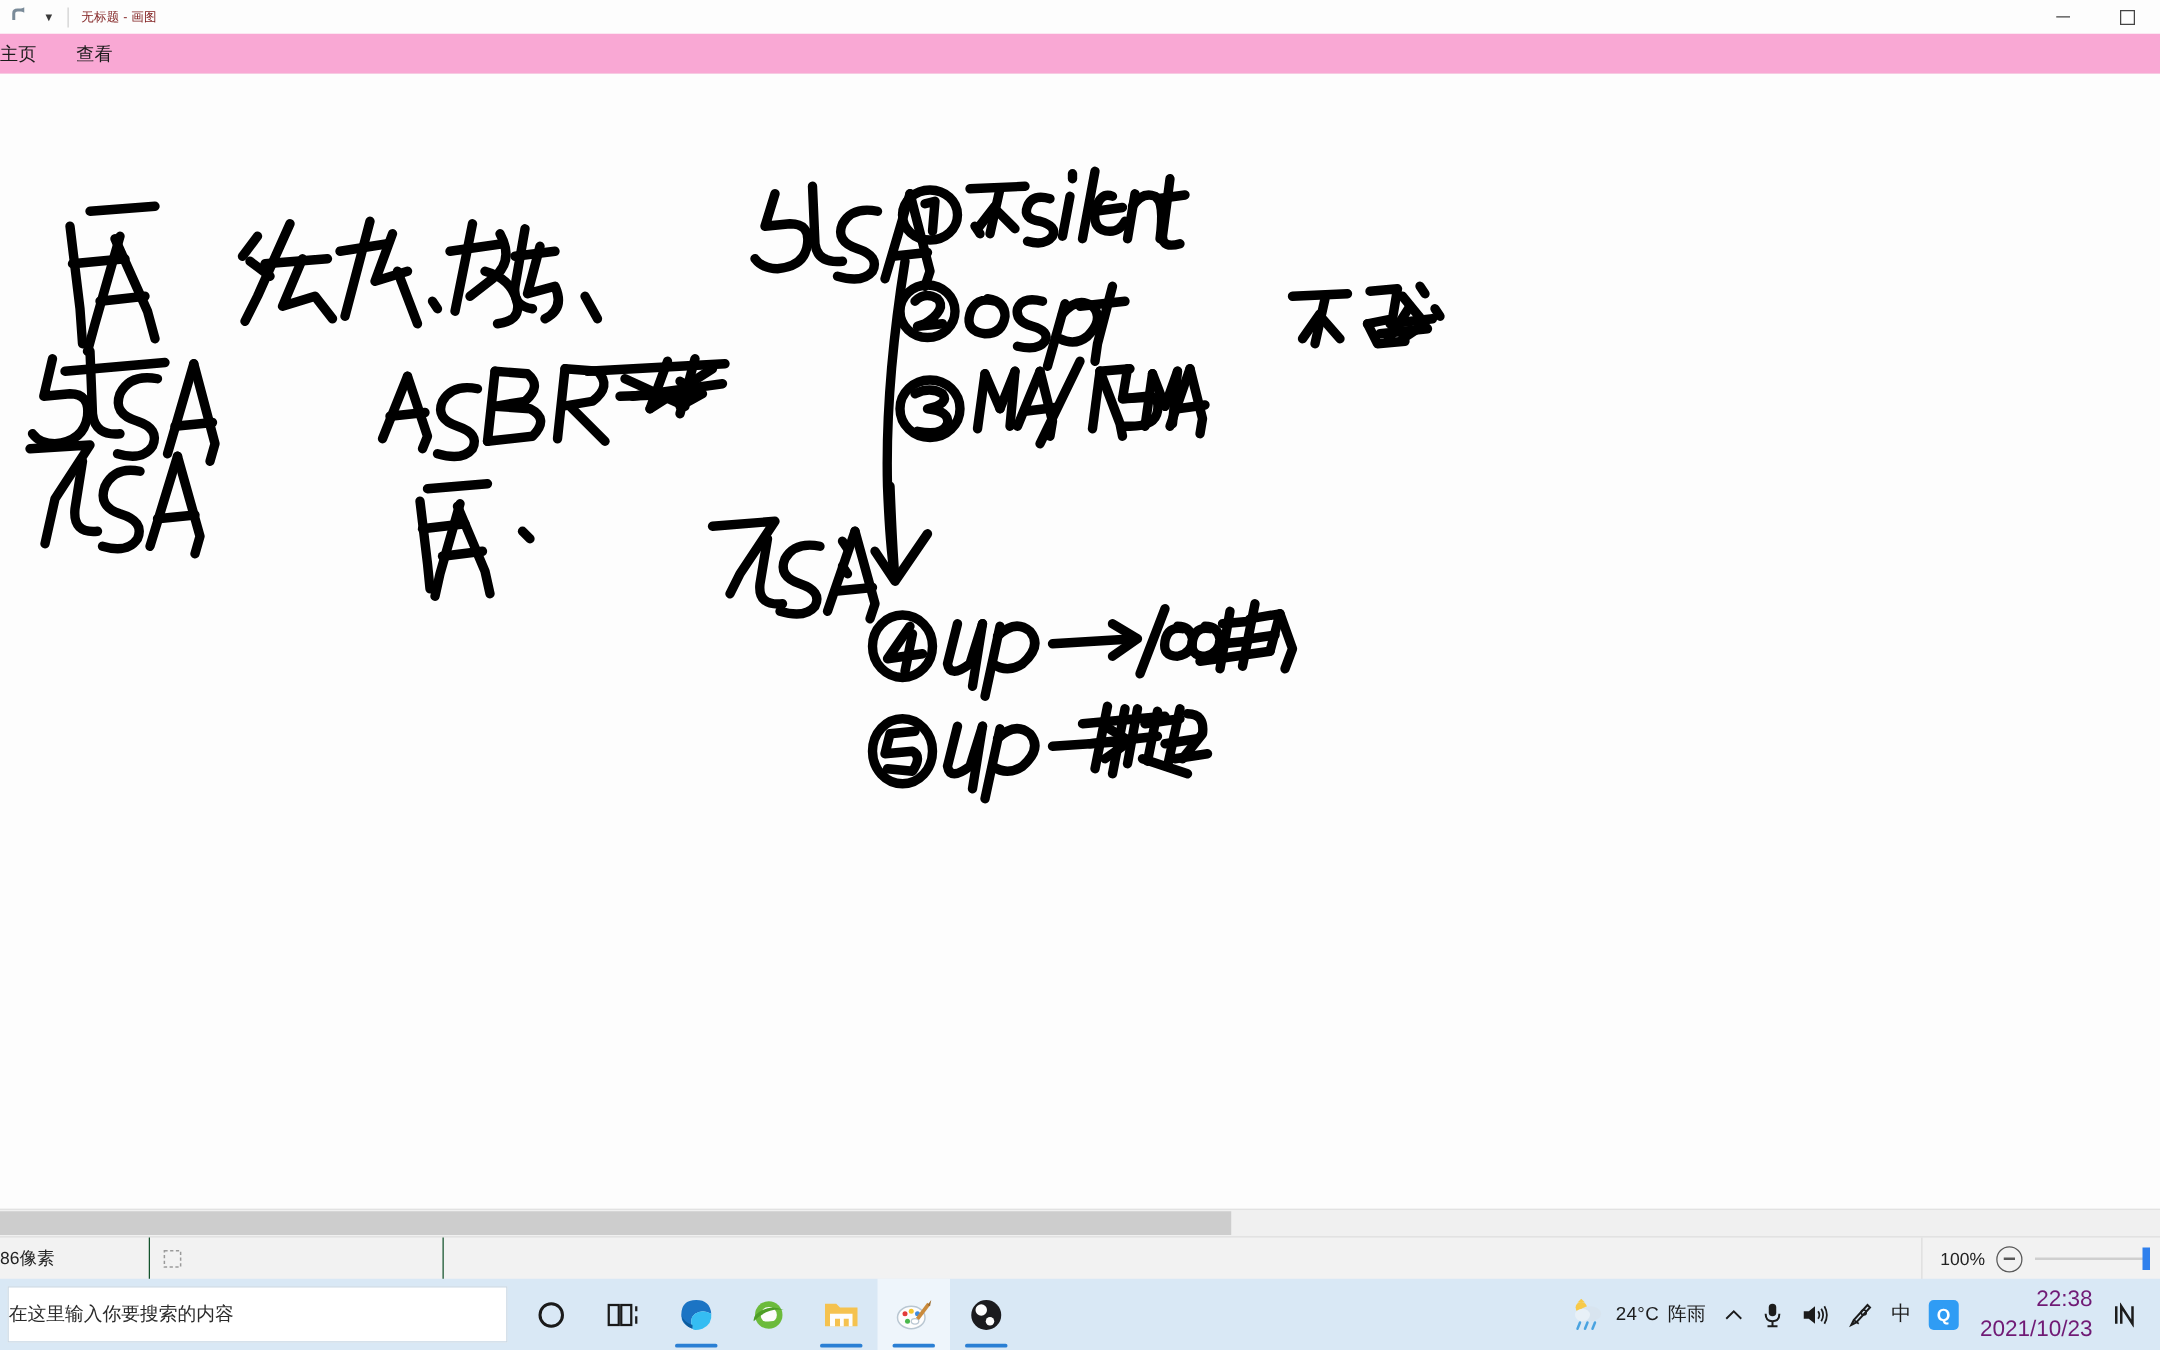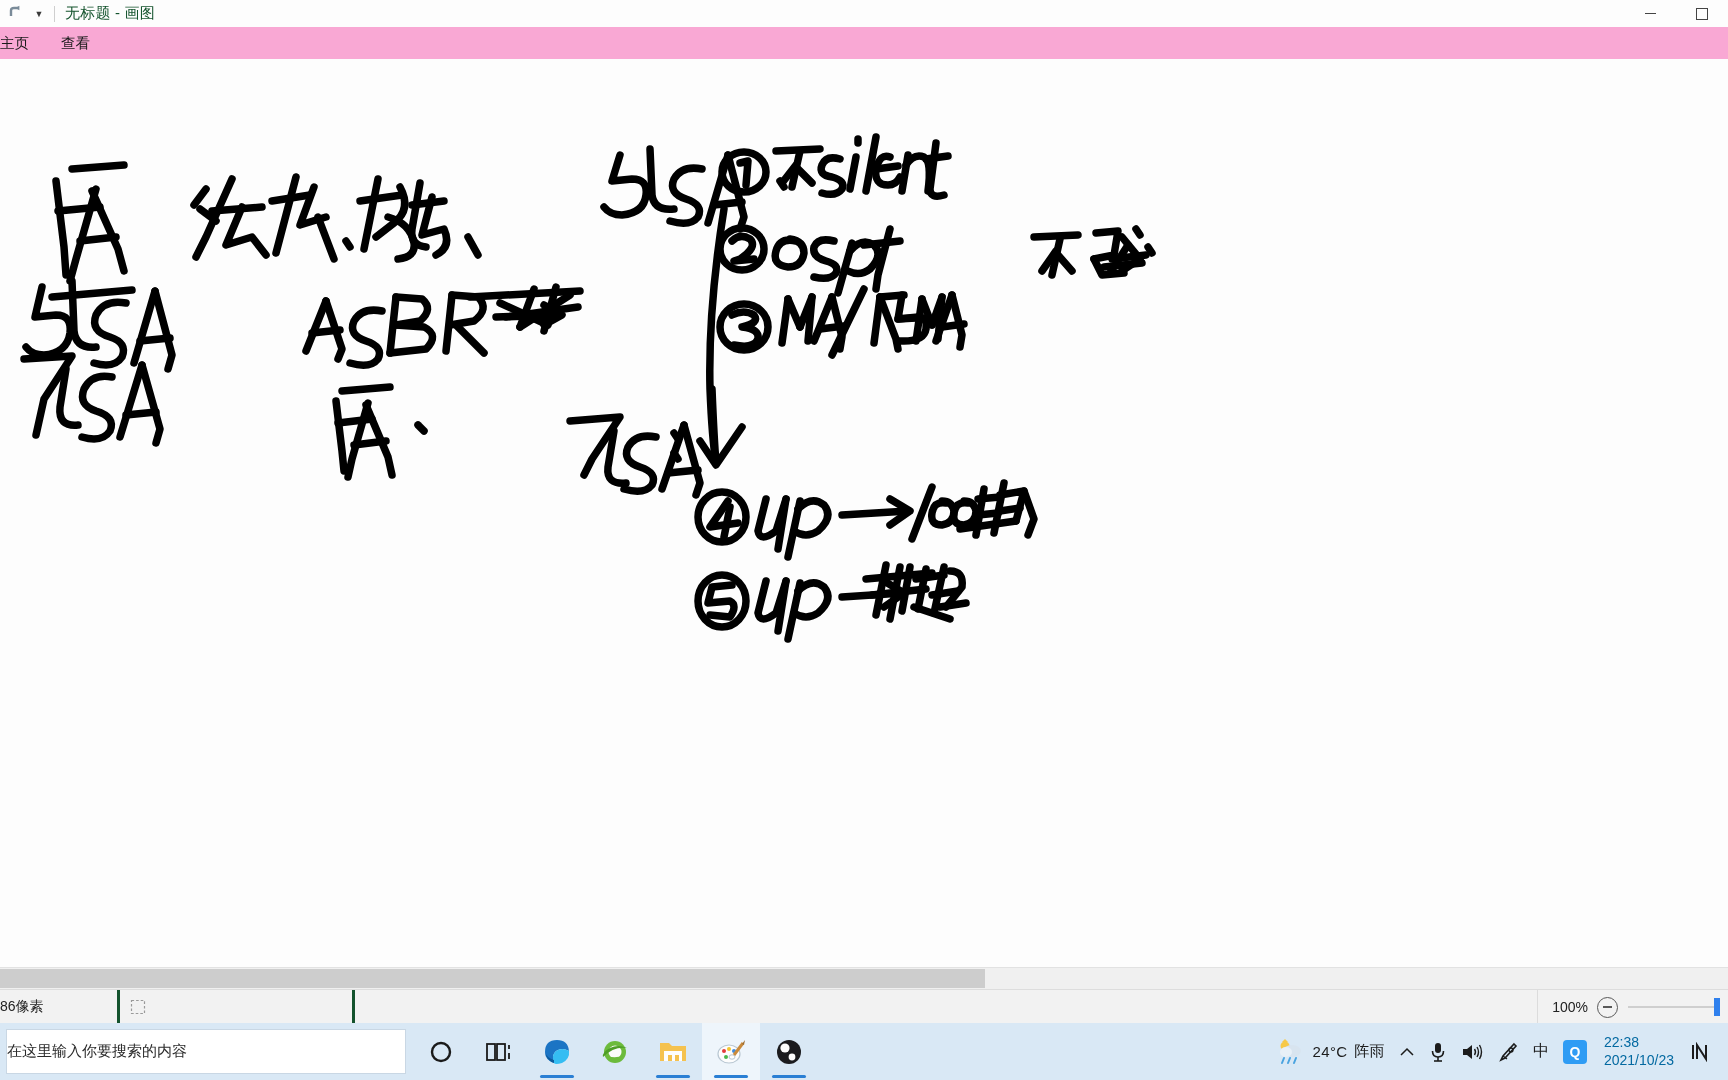--- a/index.html
+++ b/index.html
@@ -30,21 +30,21 @@
   }
   .qat-save svg { display:block; }
   .qat-caret {
     width: 22px; height: 22px;
     display: flex; align-items: center; justify-content: center;
     font-size: 9px; color: #3a3a3a;
   }
   .qat-sep {
     width: 1px; height: 16px; background: #cfcfcf; margin: 0 10px 0 4px;
   }
-  .title-text { font-size: 15px; letter-spacing: .2px; color:#14532d; }
+  .title-text { font-size: 10px; letter-spacing: .2px; color:#7f1d1d; }
   .win-controls {
     position: absolute; right: 0; top: 0;
     height: 27px; display: flex;
   }
   .win-btn {
     width: 52px; height: 27px;
     display: flex; align-items: center; justify-content: center;
   }
   .min-glyph { width: 11px; height: 1px; background: #444; }
   .max-glyph { width: 10px; height: 10px; border: 1px solid #444; }
@@ -90,21 +90,21 @@
   .statusbar {
     position: absolute; left: 0; top: 989px;
     width: 1728px; height: 34px;
     background: #f2f2f2;
     border-top: 1px solid #dddddd;
     display: flex; align-items: center;
     font-size: 14px; color: #222;
   }
   .sb-cell {
     height: 34px; display: flex; align-items: center;
-    border-right: 3px solid #14532d;
+    border-right: 1px solid #14532d;
     padding: 0 10px;
     box-sizing: border-box;
   }
   .sb-cell.cursorpos { width: 120px; padding-left: 0; }
   .sb-cell.selsize { width: 235px; }
   .sb-cell.imgsize { width: 230px; }
   .sb-cell.filler { flex: 1; border-right: 1px solid #dcdcdc; }
   .sb-icon { margin-right: 8px; display:block; }
   .zoom-area {
     display: flex; align-items: center; height: 34px;
@@ -160,23 +160,23 @@
     height: 57px; padding-right: 10px;
     font-size: 15px; color: #1c1c1c;
   }
   .tray-item {
     display: flex; align-items: center; justify-content: center;
     height: 57px; padding: 0 7px;
   }
   .tray-weather { padding-left: 12px; }
   .weather-text { margin-left: 7px; font-size: 15px; letter-spacing:.3px;}
   .clock {
-    display: flex; flex-direction: column; align-items: flex-start;
+    display: flex; flex-direction: column; align-items: flex-end;
     justify-content: center; height: 57px; padding: 0 10px;
-    line-height: 1.28; font-size: 14px; color: #0369a1;
+    line-height: 1.28; font-size: 18px; color: #701a75;
   }
   .ime-char { font-size: 16px; color: #1c1c1c; }
   .qq-badge {
     width: 24px; height: 24px; border-radius: 4px;
     background: #2f9cf4; color: #fff;
     display: flex; align-items: center; justify-content: center;
     font-size: 14px; font-weight: bold;
   }
 </style>
 </head>

